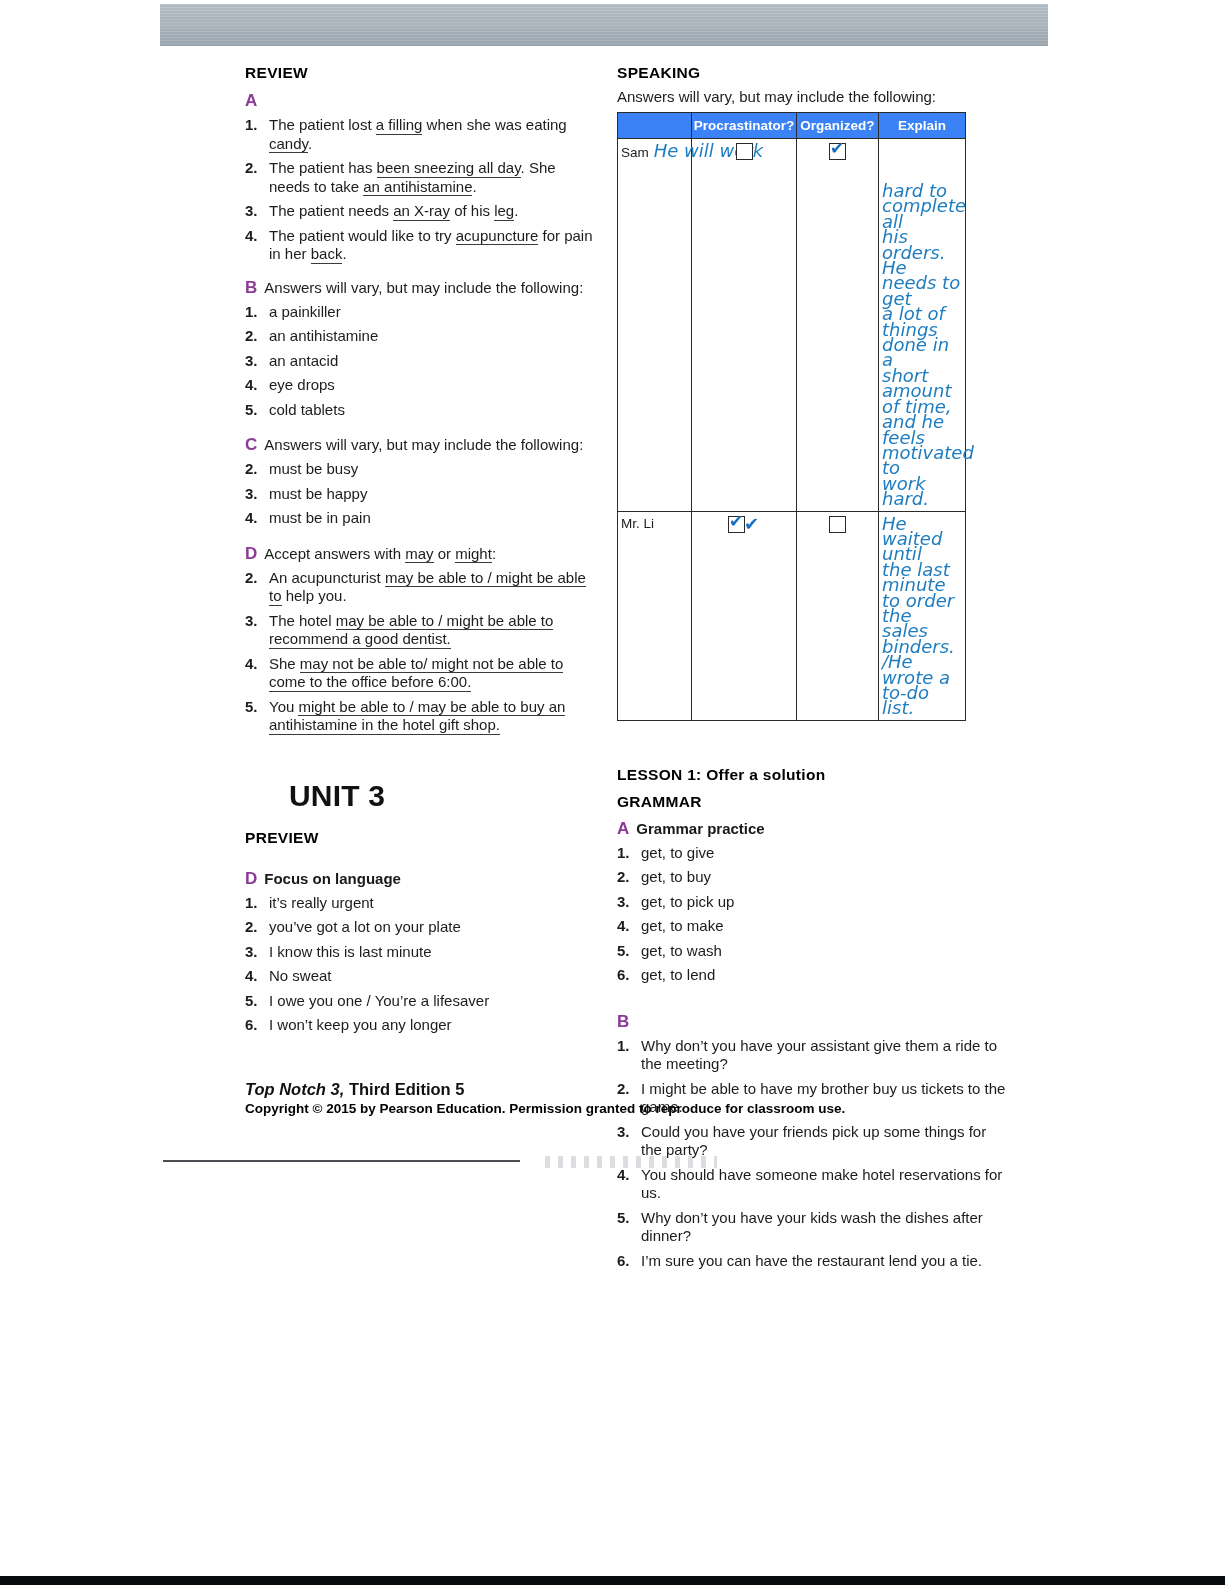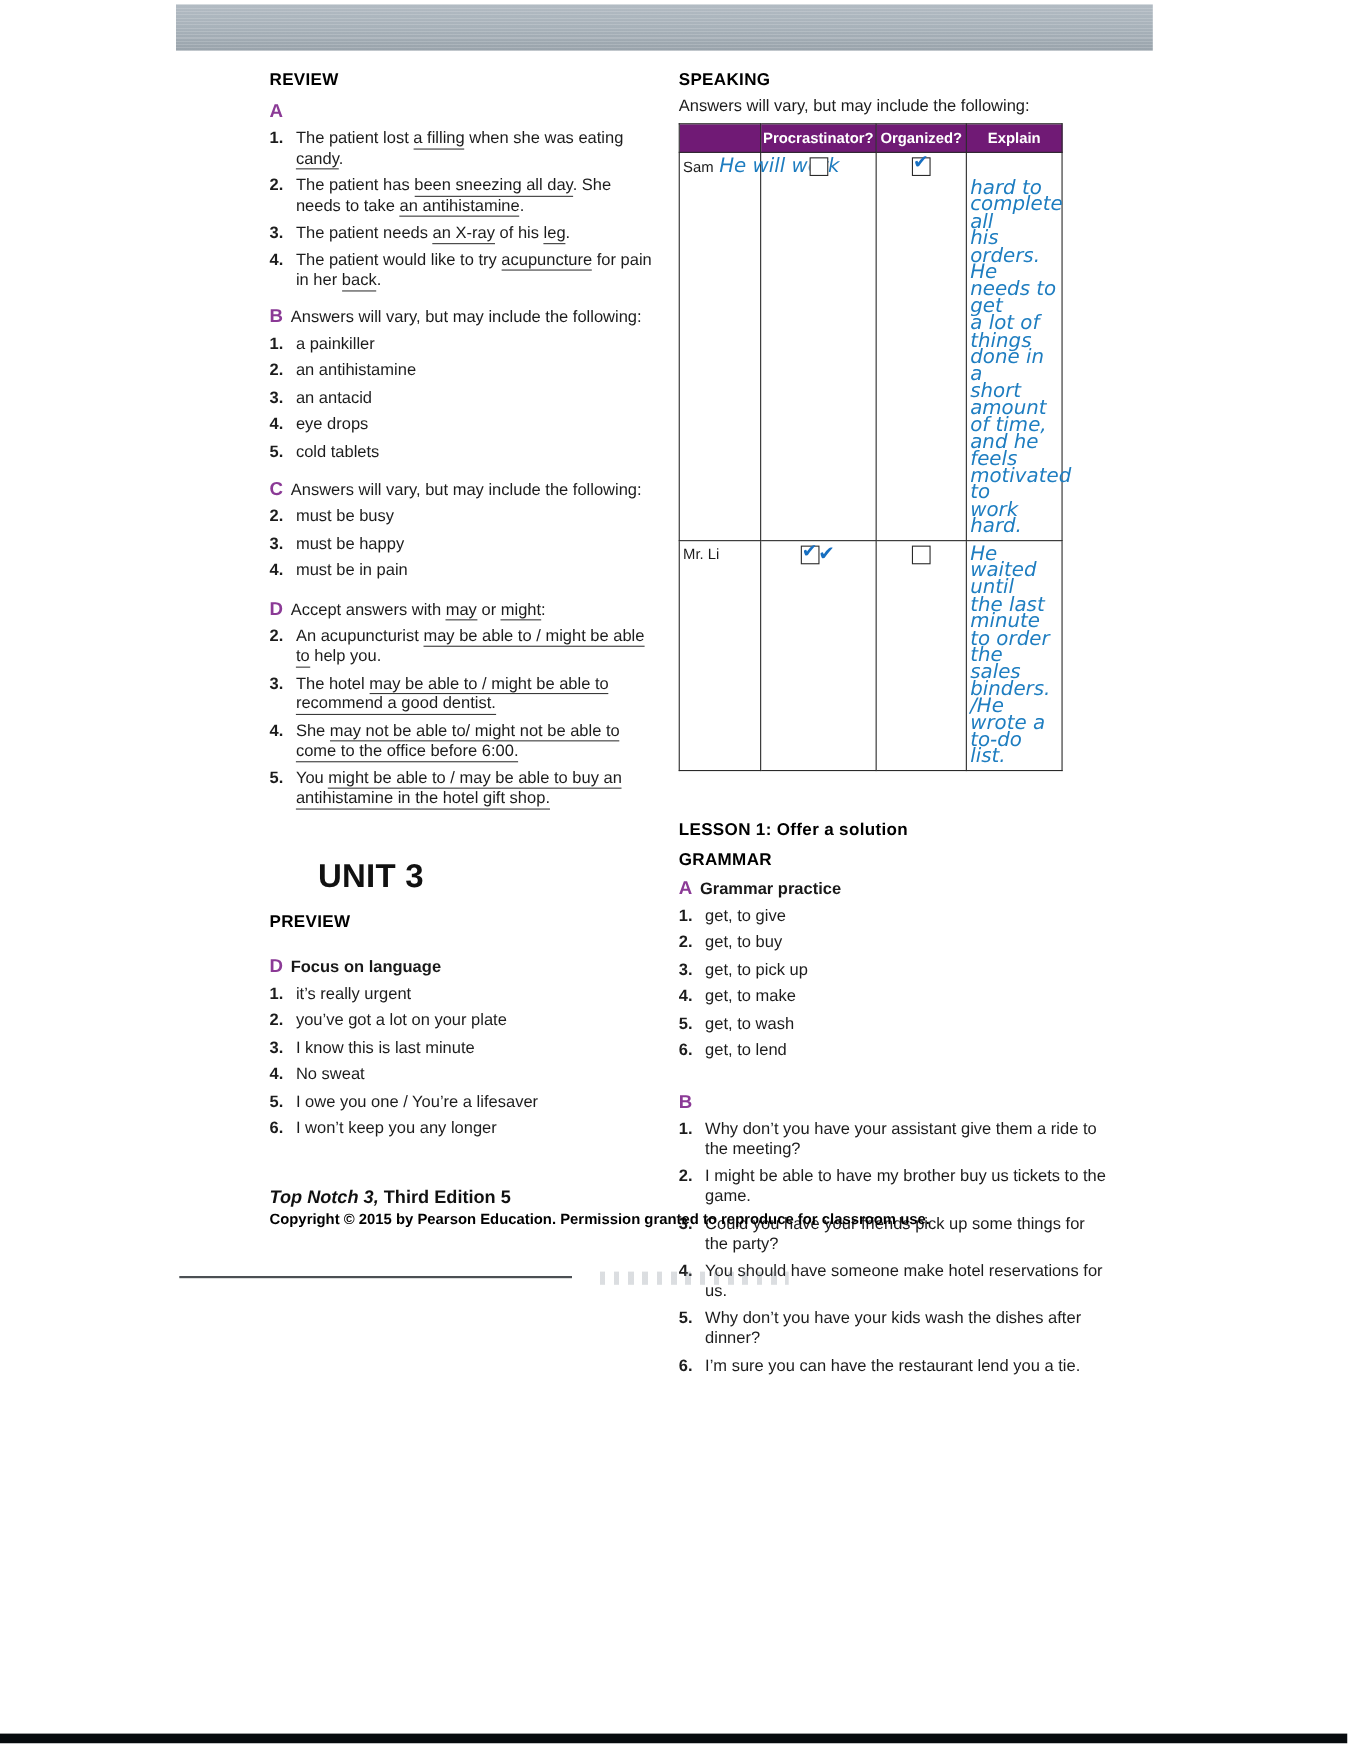--- a/index.html
+++ b/index.html
@@ -28,34 +28,34 @@
   .li{display:flex;margin-bottom:6px;font-size:15px;line-height:18.5px;}
   .li .num{font-weight:800;flex:none;width:24px;}
   .li .txt{flex:1;}
   .u{border-bottom:1.5px solid #3a3a3a;padding-bottom:.5px;}
 
   .unit-head{font-size:30px;font-weight:800;letter-spacing:.2px;color:#111;}
 
   
   .tbl{border-collapse:collapse;table-layout:fixed;width:348px;margin-top:7px;}
   .tbl th{
-    background:#701a75;color:#fff;font-size:13.5px;font-weight:800;
+    background:#3b82f6;color:#fff;font-size:13.5px;font-weight:800;
     border:1.5px solid #2a2a2a;padding:5px 0;text-align:center;white-space:nowrap;overflow:visible;
   }
   .tbl td{border:1.5px solid #2a2a2a;vertical-align:top;padding:4px 3px;}
   tr.r1 td{height:170px;} tr.r2 td{height:77px;} tr.r3 td{height:92px;}
   .name-cell{font-size:13.5px;white-space:nowrap;overflow:visible;padding-left:4px;padding-top:6px;}
   .hand{color:#1e7dc0;font-family:"DejaVu Sans",sans-serif;font-style:italic;font-size:18px;line-height:15.4px;}
   .note{margin-left:5px;}
   .chk-cell{text-align:center;padding-top:8px;}
   .cb{display:inline-block;width:15px;height:15px;border:1.6px solid #2a2a2a;background:#fff;position:relative;vertical-align:top;}
   .cb .chk{position:absolute;left:0;top:-6px;color:#176fc1;font-size:17px;font-weight:bold;font-family:"DejaVu Sans",sans-serif;}
   .extra-chk{color:#176fc1;font-size:18px;font-weight:bold;font-family:"DejaVu Sans",sans-serif;vertical-align:top;position:relative;top:-3px;left:-1px;}
   .explain{white-space:pre-line;}
-  tr.r1 .explain{padding-top:24px;}
+  tr.r1 .explain{padding-top:44px;}
 
   
   .footer{position:absolute;left:245px;top:1080px;width:640px;}
   .f-title{font-size:16.5px;font-weight:800;color:#111;}
   .f-title .it{font-style:italic;}
   .f-copy{font-size:13.5px;margin-top:2px;color:#000000;font-weight:bold;}
 
   .divider{position:absolute;left:163px;top:1160px;width:357px;height:2px;background:#4b4f53;}
   .smudge{
     position:absolute;left:545px;top:1156px;width:172px;height:12px;opacity:.45;

